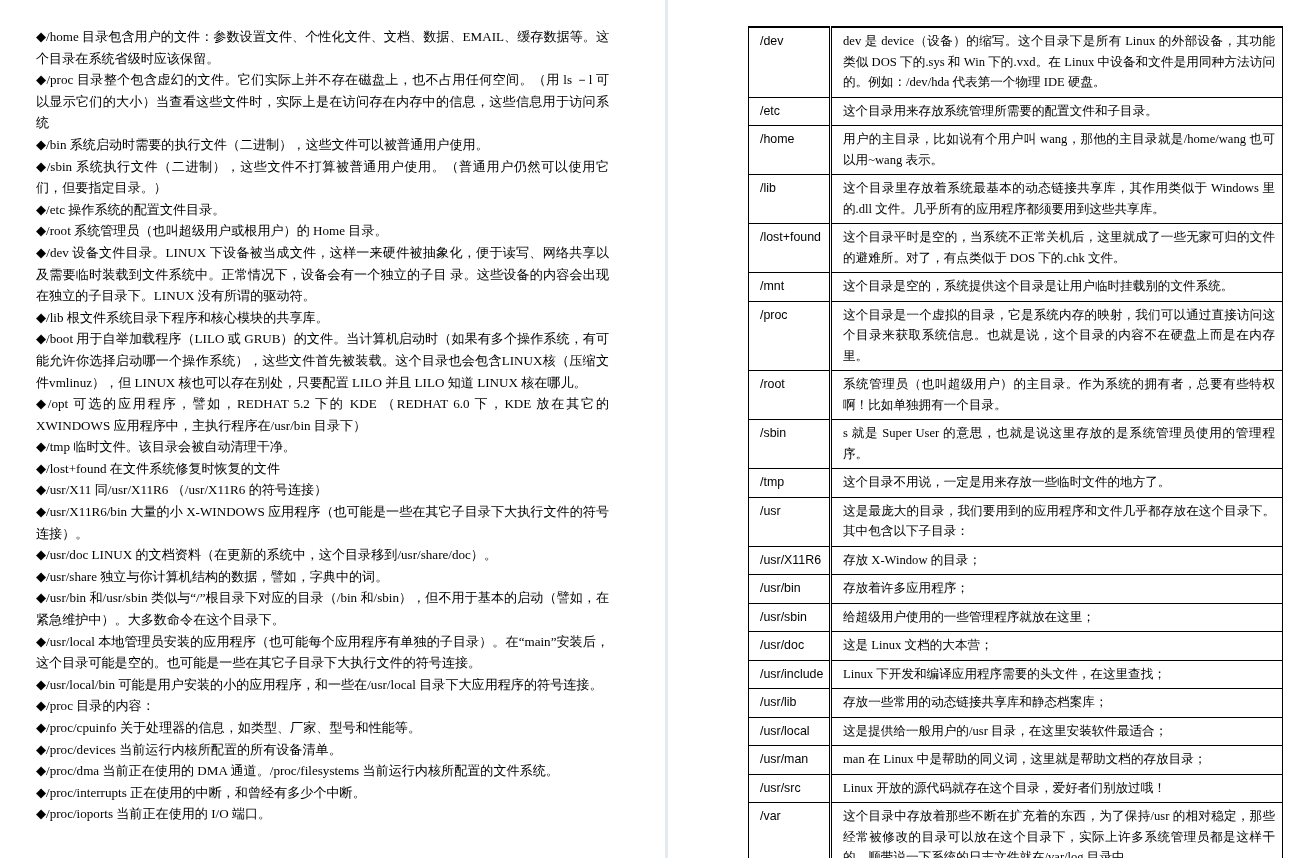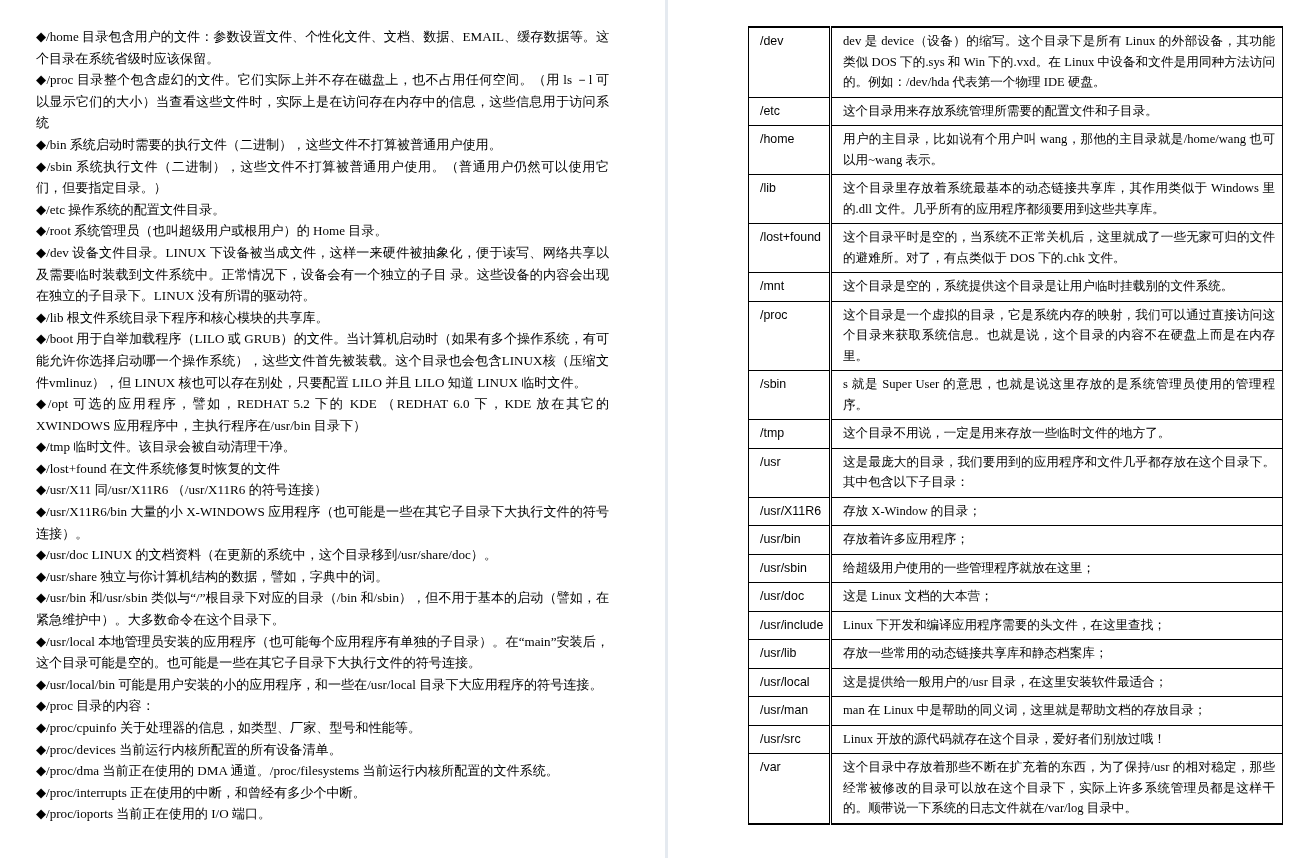--- a/index.html
+++ b/index.html
@@ -87,27 +87,27 @@
 
 <div id="page">
 
   <div class="page-divider"></div>
 
   <div class="col col-left">
     <div class="col-inner-left">
       <div id="left-paragraphs">
           <p class="line">◆/home 目录包含用户的文件：参数设置文件、个性化文件、文档、数据、EMAIL、缓存数据等。这个目录在系统省级时应该保留。</p>
           <p class="line">◆/proc 目录整个包含虚幻的文件。它们实际上并不存在磁盘上，也不占用任何空间。（用 ls －l 可以显示它们的大小）当查看这些文件时，实际上是在访问存在内存中的信息，这些信息用于访问系统</p>
-          <p class="line">◆/bin 系统启动时需要的执行文件（二进制），这些文件不打算被普通用户使用。</p>
+          <p class="line">◆/bin 系统启动时需要的执行文件（二进制），这些文件可以被普通用户使用。</p>
           <p class="line">◆/sbin 系统执行文件（二进制），这些文件不打算被普通用户使用。（普通用户仍然可以使用它们，但要指定目录。）</p>
           <p class="line">◆/etc 操作系统的配置文件目录。</p>
           <p class="line">◆/root 系统管理员（也叫超级用户或根用户）的 Home 目录。</p>
           <p class="line">◆/dev 设备文件目录。LINUX 下设备被当成文件，这样一来硬件被抽象化，便于读写、网络共享以及需要临时装载到文件系统中。正常情况下，设备会有一个独立的子目 录。这些设备的内容会出现在独立的子目录下。LINUX 没有所谓的驱动符。</p>
           <p class="line">◆/lib 根文件系统目录下程序和核心模块的共享库。</p>
-          <p class="line">◆/boot 用于自举加载程序（LILO 或 GRUB）的文件。当计算机启动时（如果有多个操作系统，有可能允许你选择启动哪一个操作系统），这些文件首先被装载。这个目录也会包含LINUX核（压缩文件vmlinuz），但 LINUX 核也可以存在别处，只要配置 LILO 并且 LILO 知道 LINUX 临时文件。</p>
+          <p class="line">◆/boot 用于自举加载程序（LILO 或 GRUB）的文件。当计算机启动时（如果有多个操作系统，有可能允许你选择启动哪一个操作系统），这些文件首先被装载。这个目录也会包含LINUX核（压缩文件vmlinuz），但 LINUX 核也可以存在别处，只要配置 LILO 并且 LILO 知道 LINUX 核在哪儿。</p>
           <p class="line">◆/opt 可选的应用程序，譬如，REDHAT 5.2 下的 KDE （REDHAT 6.0 下，KDE 放在其它的 XWINDOWS 应用程序中，主执行程序在/usr/bin 目录下）</p>
           <p class="line">◆/tmp 临时文件。该目录会被自动清理干净。</p>
           <p class="line">◆/lost+found 在文件系统修复时恢复的文件</p>
           <p class="line">◆/usr/X11 同/usr/X11R6 （/usr/X11R6 的符号连接）</p>
           <p class="line">◆/usr/X11R6/bin 大量的小 X-WINDOWS 应用程序（也可能是一些在其它子目录下大执行文件的符号连接）。</p>
           <p class="line">◆/usr/doc LINUX 的文档资料（在更新的系统中，这个目录移到/usr/share/doc）。</p>
           <p class="line">◆/usr/share 独立与你计算机结构的数据，譬如，字典中的词。</p>
           <p class="line">◆/usr/bin 和/usr/sbin 类似与“/”根目录下对应的目录（/bin 和/sbin），但不用于基本的启动（譬如，在紧急维护中）。大多数命令在这个目录下。</p>
           <p class="line">◆/usr/local 本地管理员安装的应用程序（也可能每个应用程序有单独的子目录）。在“main”安装后，这个目录可能是空的。也可能是一些在其它子目录下大执行文件的符号连接。</p>
           <p class="line">◆/usr/local/bin 可能是用户安装的小的应用程序，和一些在/usr/local 目录下大应用程序的符号连接。</p>
@@ -152,20 +152,24 @@
             </tr>
             <tr>
               <td class="keycell">/mnt</td>
               <td class="desccell">这个目录是空的，系统提供这个目录是让用户临时挂载别的文件系统。</td>
             </tr>
             <tr>
               <td class="keycell">/proc</td>
               <td class="desccell">这个目录是一个虚拟的目录，它是系统内存的映射，我们可以通过直接访问这个目录来获取系统信息。也就是说，这个目录的内容不在硬盘上而是在内存里。</td>
             </tr>
             <tr>
+              <td class="keycell">/root</td>
+              <td class="desccell">系统管理员（也叫超级用户）的主目录。作为系统的拥有者，总要有些特权啊！比如单独拥有一个目录。</td>
+            </tr>
+            <tr>
               <td class="keycell">/sbin</td>
               <td class="desccell">s 就是 Super User 的意思，也就是说这里存放的是系统管理员使用的管理程序。</td>
             </tr>
             <tr>
               <td class="keycell">/tmp</td>
               <td class="desccell">这个目录不用说，一定是用来存放一些临时文件的地方了。</td>
             </tr>
             <tr>
               <td class="keycell">/usr</td>
               <td class="desccell">这是最庞大的目录，我们要用到的应用程序和文件几乎都存放在这个目录下。其中包含以下子目录：</td>

